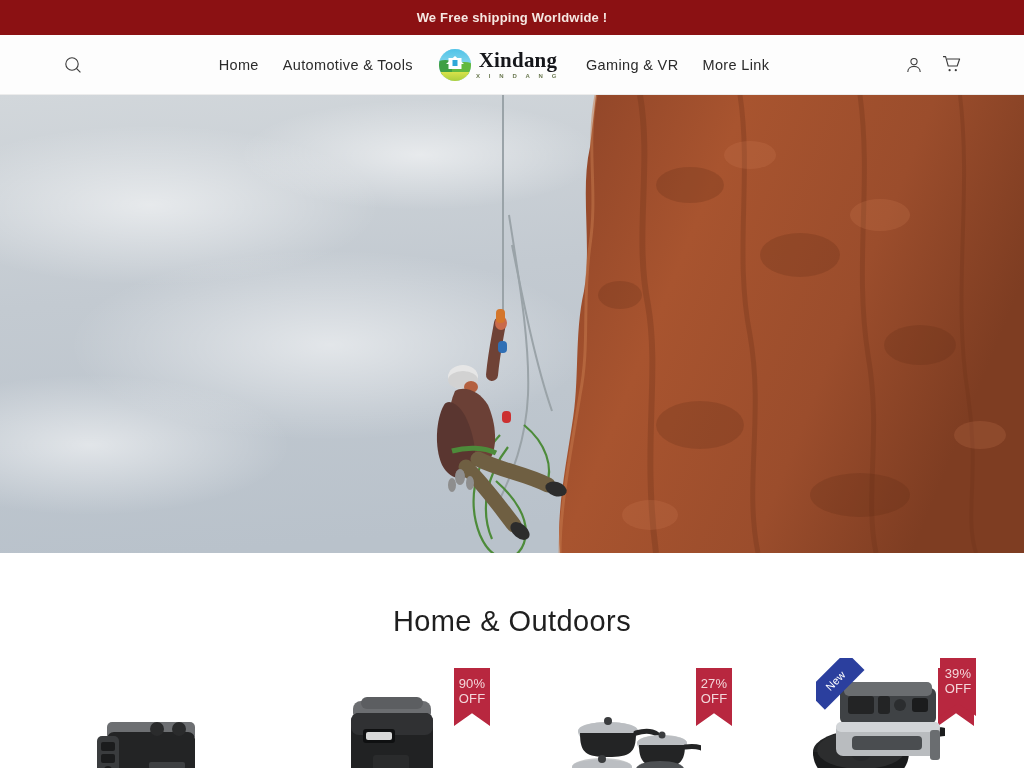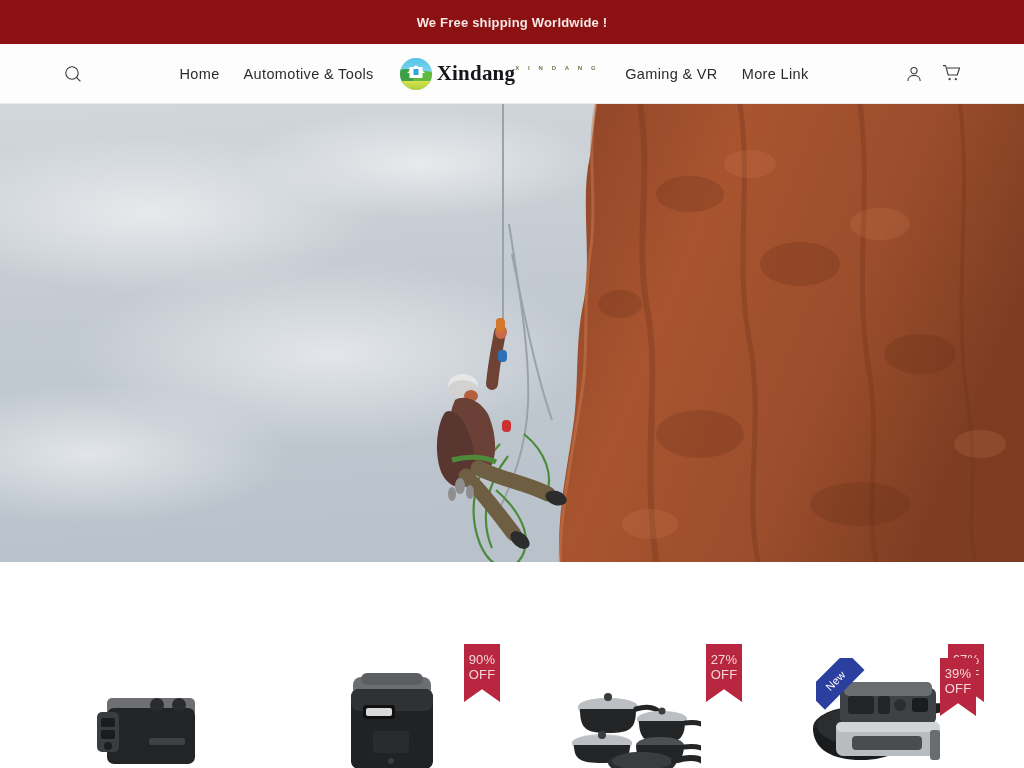--- a/index.html
+++ b/index.html
@@ -7,21 +7,21 @@
   html, body {
     width: 1024px;
     height: 768px;
     overflow: hidden;
     background: #ffffff;
     font-family: "Liberation Sans", sans-serif;
   }
 
   
   .announcement {
-    height: 44px;
+    height: 35px;
     background: #8b1113;
     color: #f6e7e2;
     display: flex;
     align-items: center;
     justify-content: center;
     font-size: 13px;
     letter-spacing: .2px;
     font-weight: 600;
   }
 
@@ -104,21 +104,21 @@
     border-left: 9px solid transparent;
     border-right: 9px solid transparent;
     border-bottom: 8px solid #ffffff;
   }
   .logo-mark .door {
     position: absolute; left: 50%; top: 36%;
     transform: translateX(-50%);
     width: 5px; height: 6px;
     background: #2fa8d8;
   }
-  .logo-text { display: flex; flex-direction: row; line-height: 1; }
+  .logo-text { display: flex; flex-direction: column; line-height: 1; align-items: center; }
   .logo-title {
     font-family: "Liberation Serif", serif;
     font-size: 21px;
     font-weight: 700;
     color: #15161a;
     letter-spacing: .2px;
   }
   .logo-sub {
     font-size: 6px;
     letter-spacing: 3.6px;
@@ -183,21 +183,21 @@
     display: flex;
     align-items: center;
     justify-content: center;
   }
   .product-img svg { display: block; }
 
   
   .ribbon {
     position: absolute;
     top: 0;
-    right: 12px;
+    right: 22px;
     width: 36px;
     height: 58px;
     background: #b8273f;
     color: #f3d6da;
     font-size: 13px;
     line-height: 15px;
     text-align: center;
     padding-top: 8px;
     clip-path: polygon(0 0, 100% 0, 100% 100%, 50% 78%, 0 100%);
     letter-spacing: .2px;
@@ -370,20 +370,21 @@
 
       <ellipse cx="501" cy="228" rx="6" ry="7" fill="#c96a4a"></ellipse>
       <rect x="496" y="214" width="9" height="14" rx="4" fill="#d4762b"></rect>
       <rect x="498" y="246" width="9" height="12" rx="4" fill="#2f6fb5"></rect>
       <rect x="502" y="316" width="9" height="12" rx="4" fill="#cc3030"></rect>
     </g>
   </svg>
 </div>
 
 <div class="collection">
+  <h2 class="section-title">Home &amp; Outdoors</h2>
 
   <div class="product-grid">
 
     <div class="product-card">
       <div class="product-img">
         <svg width="120" height="95" viewBox="0 0 120 95">
           <rect x="18" y="22" width="88" height="18" rx="5" fill="#6d6f72"></rect>
           <rect x="18" y="32" width="88" height="56" rx="7" fill="#232425"></rect>
           <rect x="8" y="36" width="22" height="40" rx="5" fill="#3a3c3e"></rect>
           <rect x="12" y="42" width="14" height="9" rx="2" fill="#1b1c1d"></rect>

